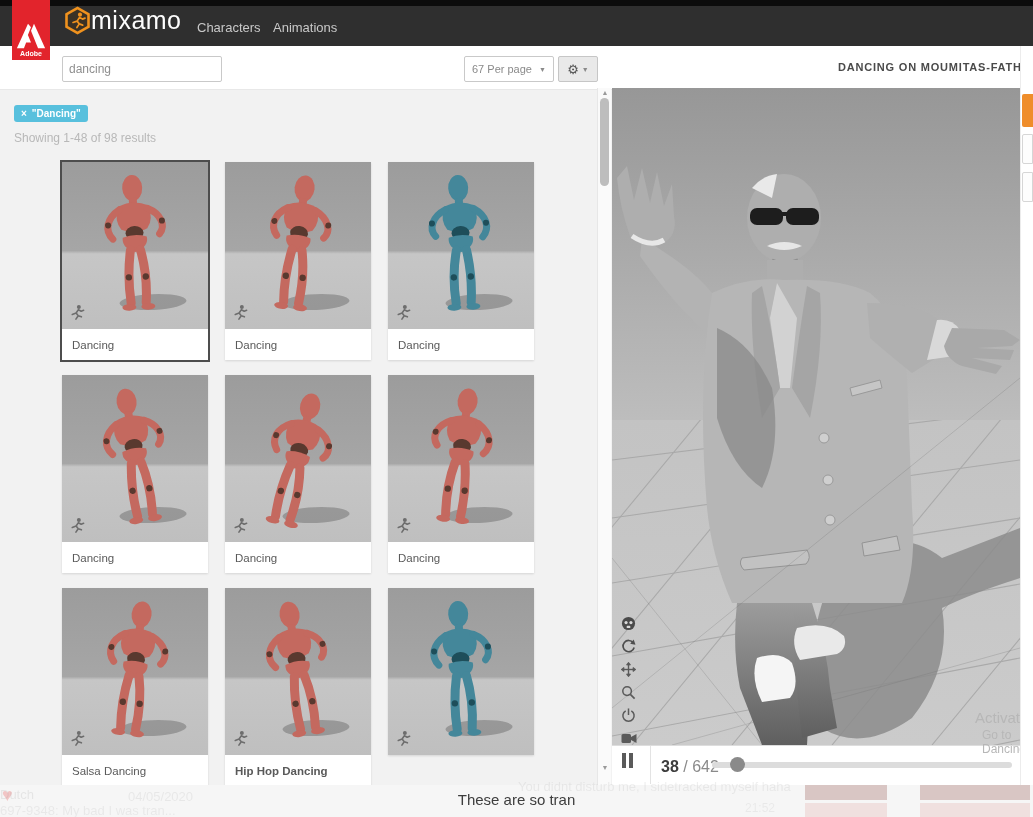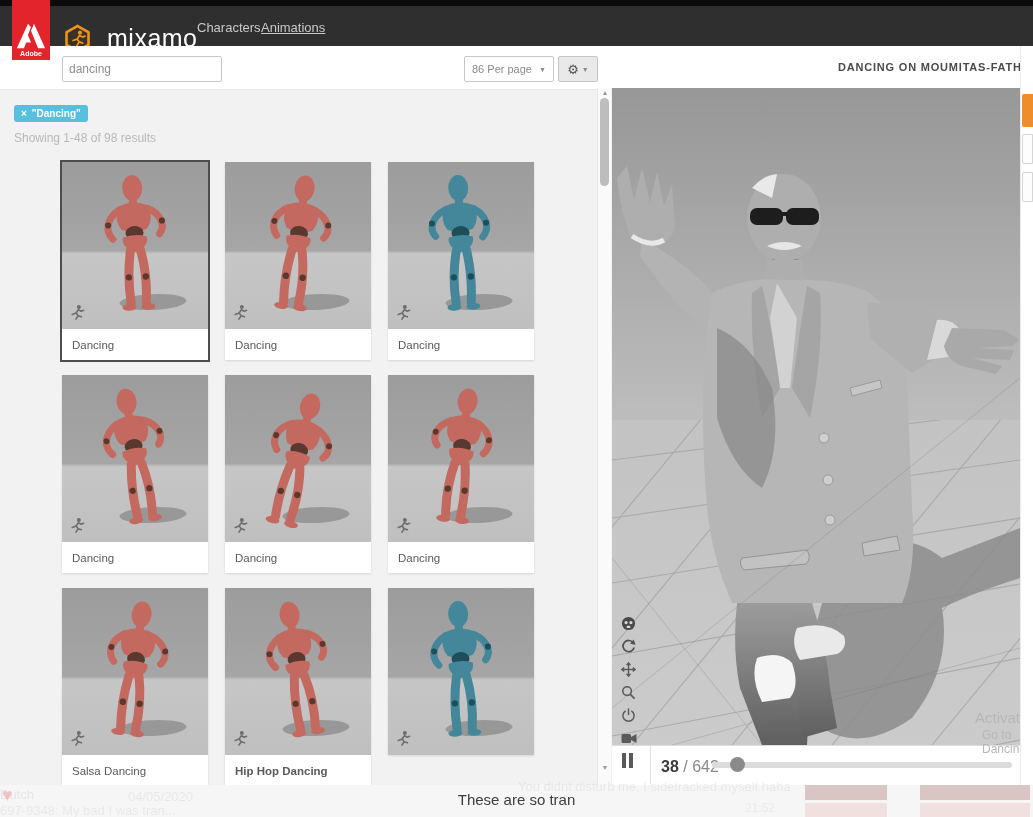--- a/index.html
+++ b/index.html
@@ -6,25 +6,25 @@
   html,body { width:1033px; height:817px; overflow:hidden; }
   body { font-family:"Liberation Sans", sans-serif; background:#f2f2f2; position:relative; }
   .abs { position:absolute; }
 
   
   .top-strip { left:0; top:0; width:1033px; height:6px; background:#0c0c0c; }
   .header { left:0; top:6px; width:1033px; height:40px; background:#2f2f2f; }
   .adobe-logo { left:12px; top:0; width:38px; height:60px; background:#e2242c; z-index:30;
                 display:flex; flex-direction:column; align-items:center; justify-content:flex-end; padding-bottom:3px; }
   .adobe-label { color:#fff; font-size:7px; font-weight:bold; }
-  .brand { left:64px; top:24px; display:flex; align-items:center; gap:16px; }
+  .brand { left:64px; top:6px; display:flex; align-items:center; gap:0; }
   .brand-name { color:#fdfdfd; font-size:25px; letter-spacing:0.5px; }
   .nav-tab { top:20px; color:#c9c9c9; font-size:13px; cursor:pointer; }
   .nav-tab.characters { left:197px; }
-  .nav-tab.animations { left:261px;text-decoration:underline; }
+  .nav-tab.animations { left:273px; }
 
   
   .search-row { left:0; top:46px; width:612px; height:44px; background:#ffffff; border-bottom:1px solid #e8e8e8; }
   .search-box { left:62px; top:56px; width:160px; height:26px; background:#fff; border:1px solid #c9c9c9; border-radius:2px; display:flex; align-items:center; }
   .search-box input { border:0; outline:0; flex:1; font-size:12px; color:#8f8f8f; padding:0 6px; font-family:"Liberation Sans",sans-serif; background:transparent; }
   .search-box .mag { margin-right:6px; }
   .per-page { left:464px; top:56px; width:90px; height:26px; background:#fff; border:1px solid #c9c9c9; border-radius:2px;
               display:flex; align-items:center; justify-content:space-between; padding:0 7px; font-size:11px; color:#8a8a8a; cursor:pointer; }
   .caret { font-size:7px; color:#8a8a8a; }
   .gear-btn { left:558px; top:56px; width:40px; height:26px; background:#e9e9e9; border:1px solid #c6c6c6; border-radius:2px;
@@ -157,21 +157,21 @@
 
 <div class="abs search-row"></div>
 <div class="abs search-box">
   <input type="text" value="dancing" style="">
   <svg class="mag" width="13" height="13" viewBox="0 0 14 14">
     <circle cx="6" cy="6" r="4.4" fill="none" stroke="#777" stroke-width="1.4"></circle>
     <line x1="9.4" y1="9.4" x2="13" y2="13" stroke="#777" stroke-width="1.4"></line>
   </svg>
 </div>
 <div class="abs per-page">
-  <span>86 Per page</span>
+  <span>67 Per page</span>
   <span class="caret">▼</span>
 </div>
 <div class="abs gear-btn">
   <span class="gear-glyph">⚙</span>
   <span class="caret">▼</span>
 </div>
 
 <div class="abs left-content"></div>
 <div class="abs chip">
   <span class="x">×</span>

